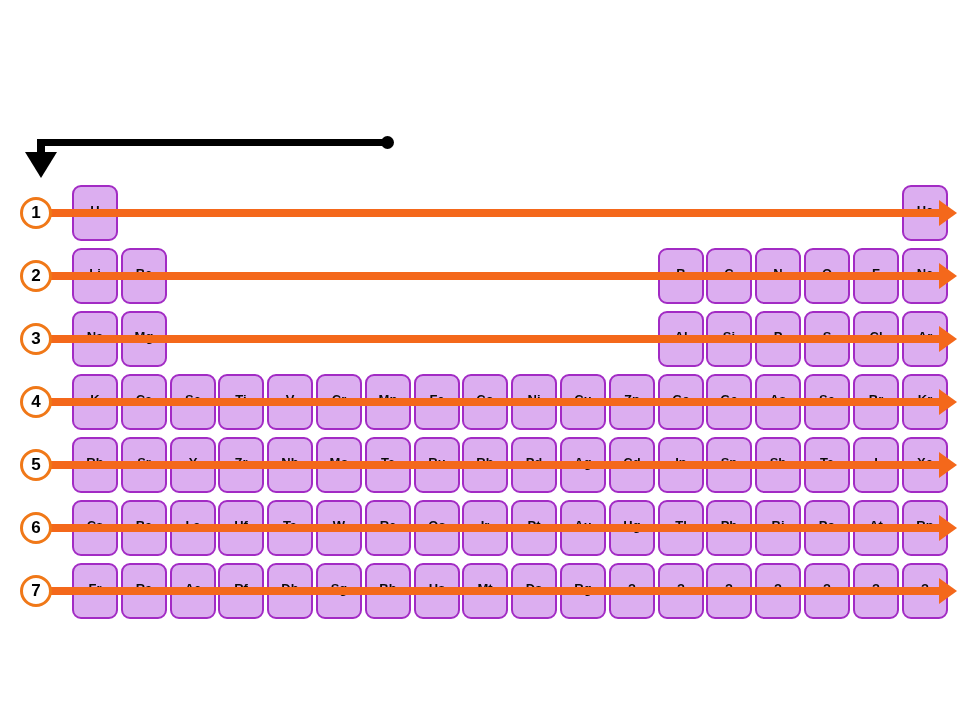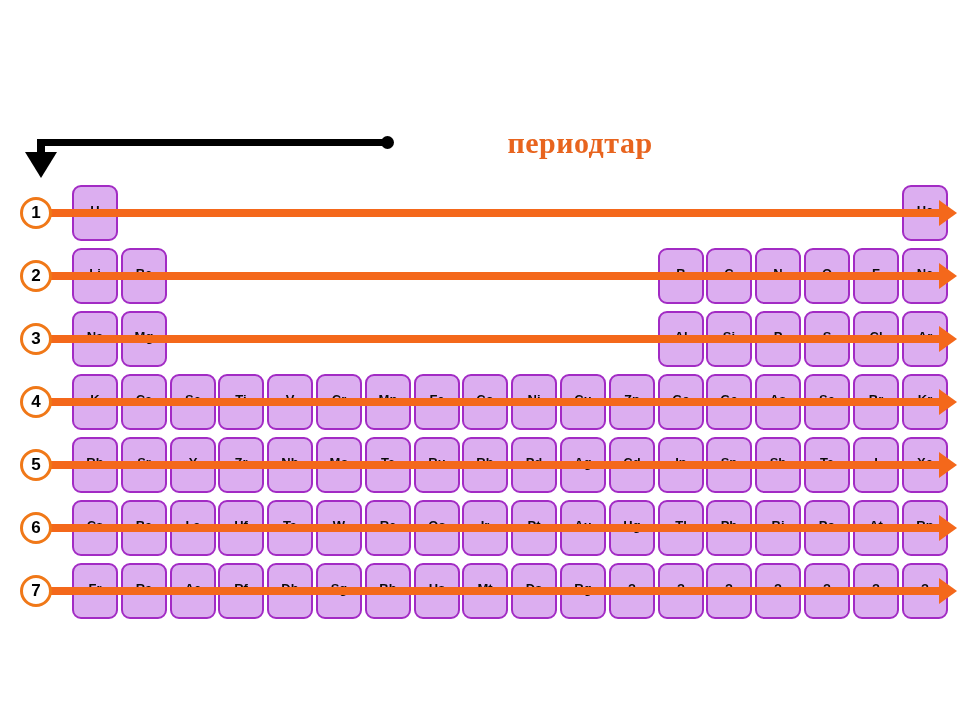--- a/index.html
+++ b/index.html
@@ -136,21 +136,20 @@
 </head>
 <body>
 
 <div id="stage">
 
   <div class="black-line"></div>
   <div class="black-stem"></div>
   <div class="black-head"></div>
   <div class="black-dot"></div>
 
-  <div class="title">периодтар</div>
 
   <div id="grid">
       <div class="period-circle" style="left: 20px; top: 197px;">1</div>
       <div class="p-arrow" style="left: 50px; top: 209px; width: 890px;">
         <div class="head"></div>
       </div>
       <div class="cell" style="left: 72px; top: 185px;">
         <span>H</span>
       </div>
       <div class="cell" style="left: 902px; top: 185px;">

